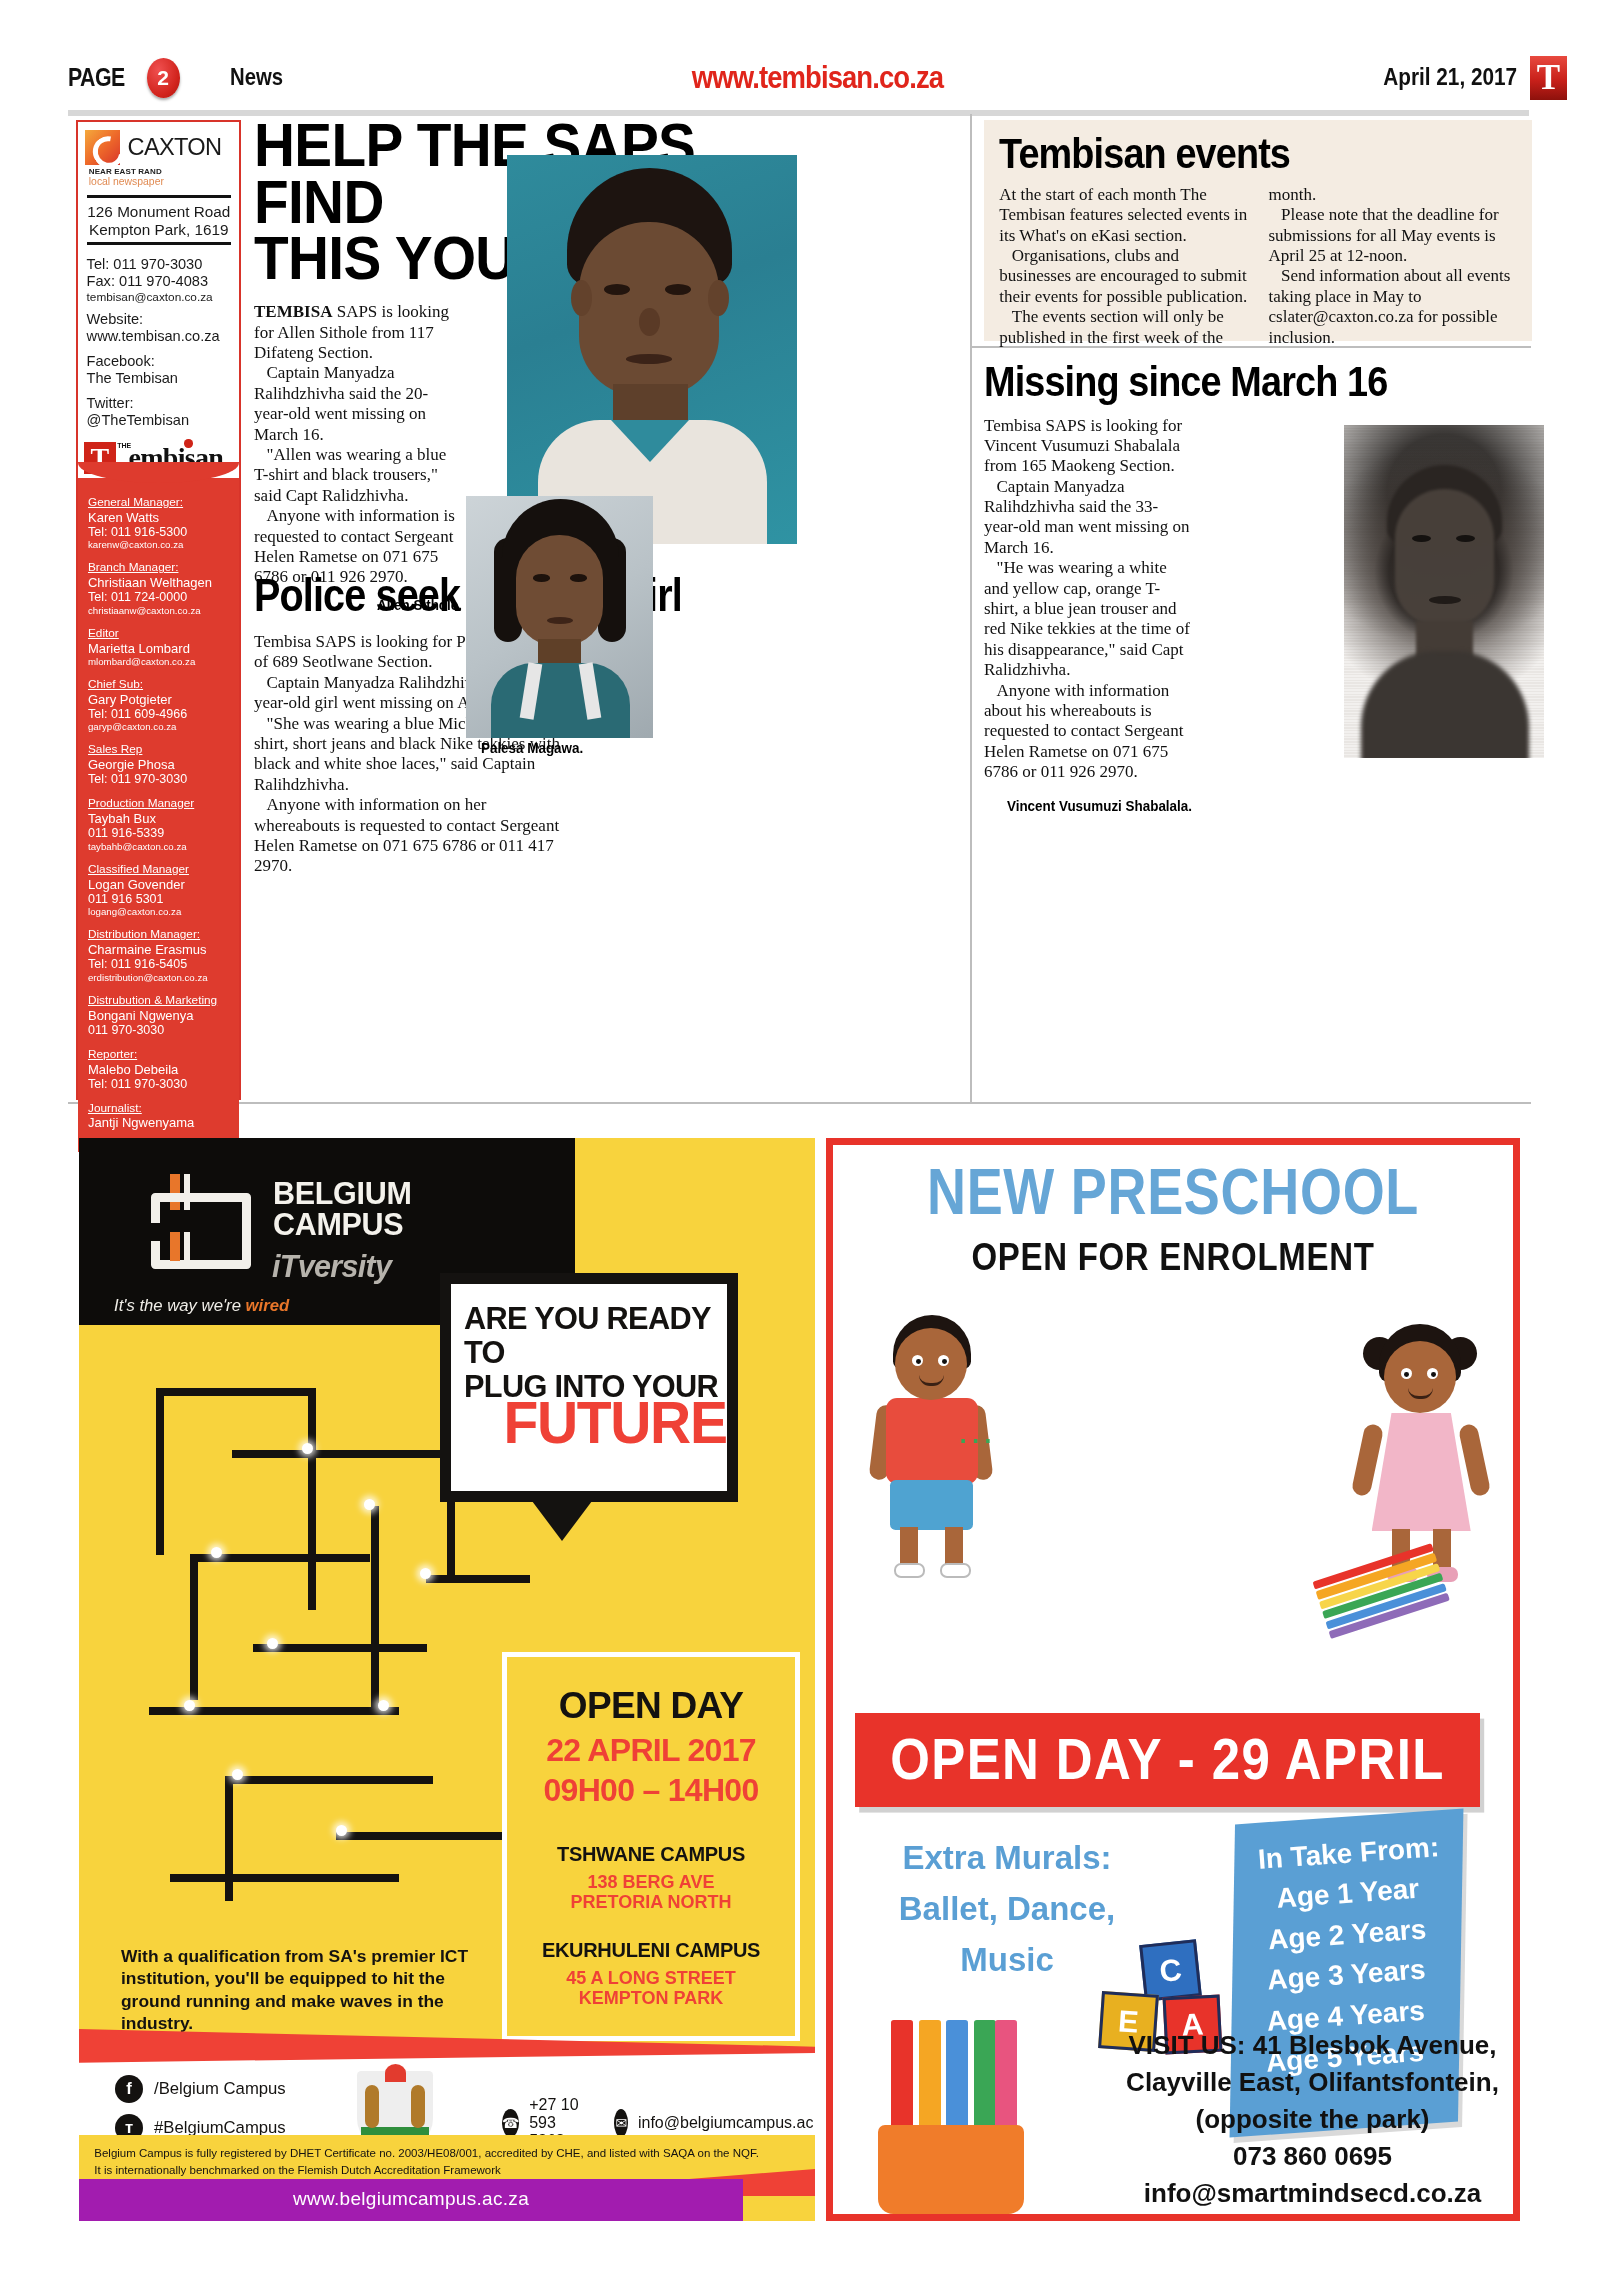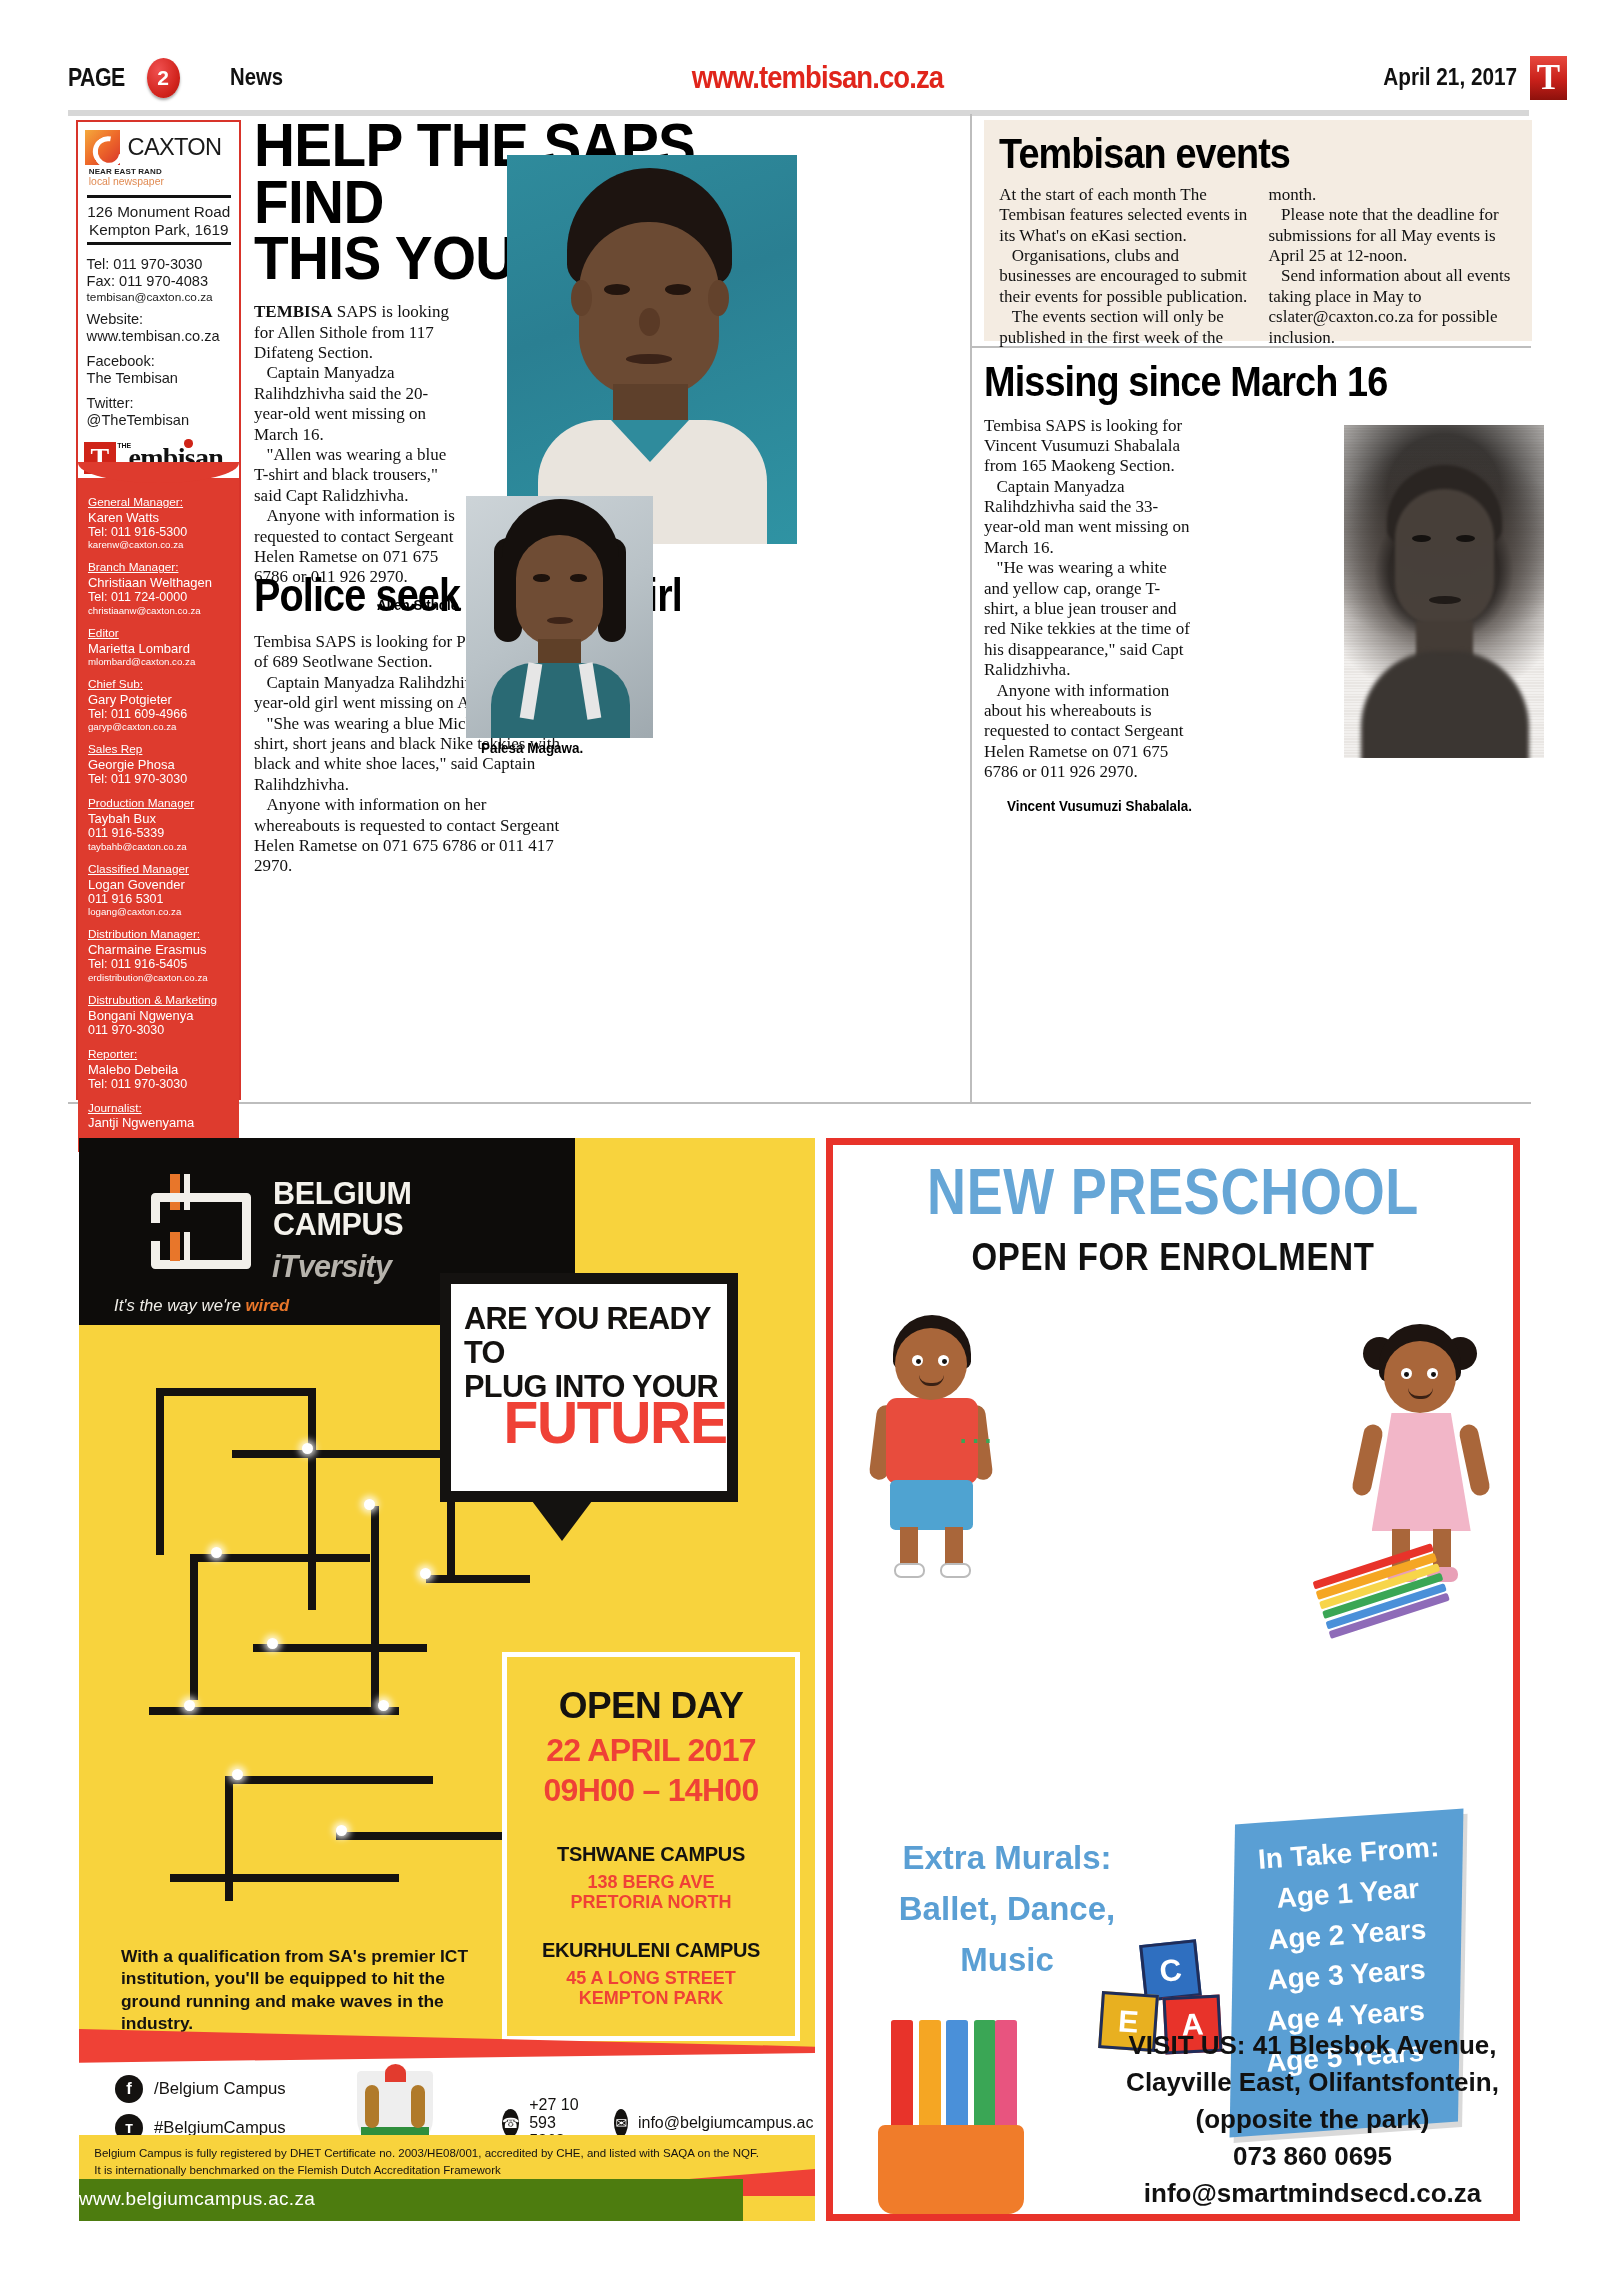--- a/index.html
+++ b/index.html
@@ -306,22 +306,22 @@
   .bc-crest .fig1{position:absolute; left:8.3px; top:23.6px; width:14px;height:43px;background:#b07a2a;border-radius:7px;}
   .bc-crest .fig2{position:absolute; left:54px; top:23.6px; width:14px;height:43px;background:#b07a2a;border-radius:7px;}
   .bc-contact { position:absolute; left:423px; top:958px; display:flex; align-items:center; gap:9.7px;}
   .bc-c-ico { width:28px;height:28px;border-radius:50%;background:#141210;color:#fff;
      display:flex;align-items:center;justify-content:center;font-size:14px;}
   .bc-c-txt { font-size:16px; color:#141210; }
   .bc-accred { position:absolute; left:0; top:997px; width:736px; height:61px; background:#f8d33d; padding:9.7px 15.3px 0 15.3px;}
   .bc-accred div { font-size:11.5px; color:#141210; line-height:1.5; }
   .bc-accwave { position:absolute; left:0; top:1025px; width:736px; height:33px; background:#ef4136;
      clip-path: polygon(54% 100%, 100% 18%, 100% 100%); }
-  .bc-footer { position:absolute; left:0; top:1041px; width:664px; height:42px; background:#4d7c0f;
-     color:#fff; text-align:left; font-size:19px; line-height:40px; letter-spacing:0.3px;}
+  .bc-footer { position:absolute; left:0; top:1041px; width:664px; height:42px; background:#a21caf;
+     color:#fff; text-align:center; font-size:19px; line-height:40px; letter-spacing:0.3px;}
 
   
   .ad-sm {
     position:absolute; left:758px; top:0; width:694px; height:1083px;
     background:#fff; border:7.6px solid #e8332a; overflow:hidden;
   }
   .sm-title { text-align:center; margin-top:15.3px;
     font-family:"Liberation Sans", sans-serif; font-weight:700; font-size:54px;
     color:#66a6d6; letter-spacing:0.7px; transform:scaleY(1.2); }
   .sm-sub { text-align:center; margin-top:15.3px; font-weight:700; font-size:33px;
@@ -790,20 +790,23 @@
 
       <div class="sm-xylo">
         <i style="background:#e8332a;"></i>
         <i style="background:#f5a623;"></i>
         <i style="background:#f7d54a;"></i>
         <i style="background:#3aa655;"></i>
         <i style="background:#4a90d9;"></i>
         <i style="background:#8e6bb8;"></i>
       </div>
 
+      <div class="sm-openday">
+        <span>OPEN DAY - 29 APRIL</span>
+      </div>
 
       <div class="sm-murals">
         <div>Extra Murals:</div>
         <div>Ballet, Dance,</div>
         <div>Music</div>
       </div>
 
       <div class="sm-intake">
         <ul id="sm-intake-list">
           <li>In Take From:</li>

